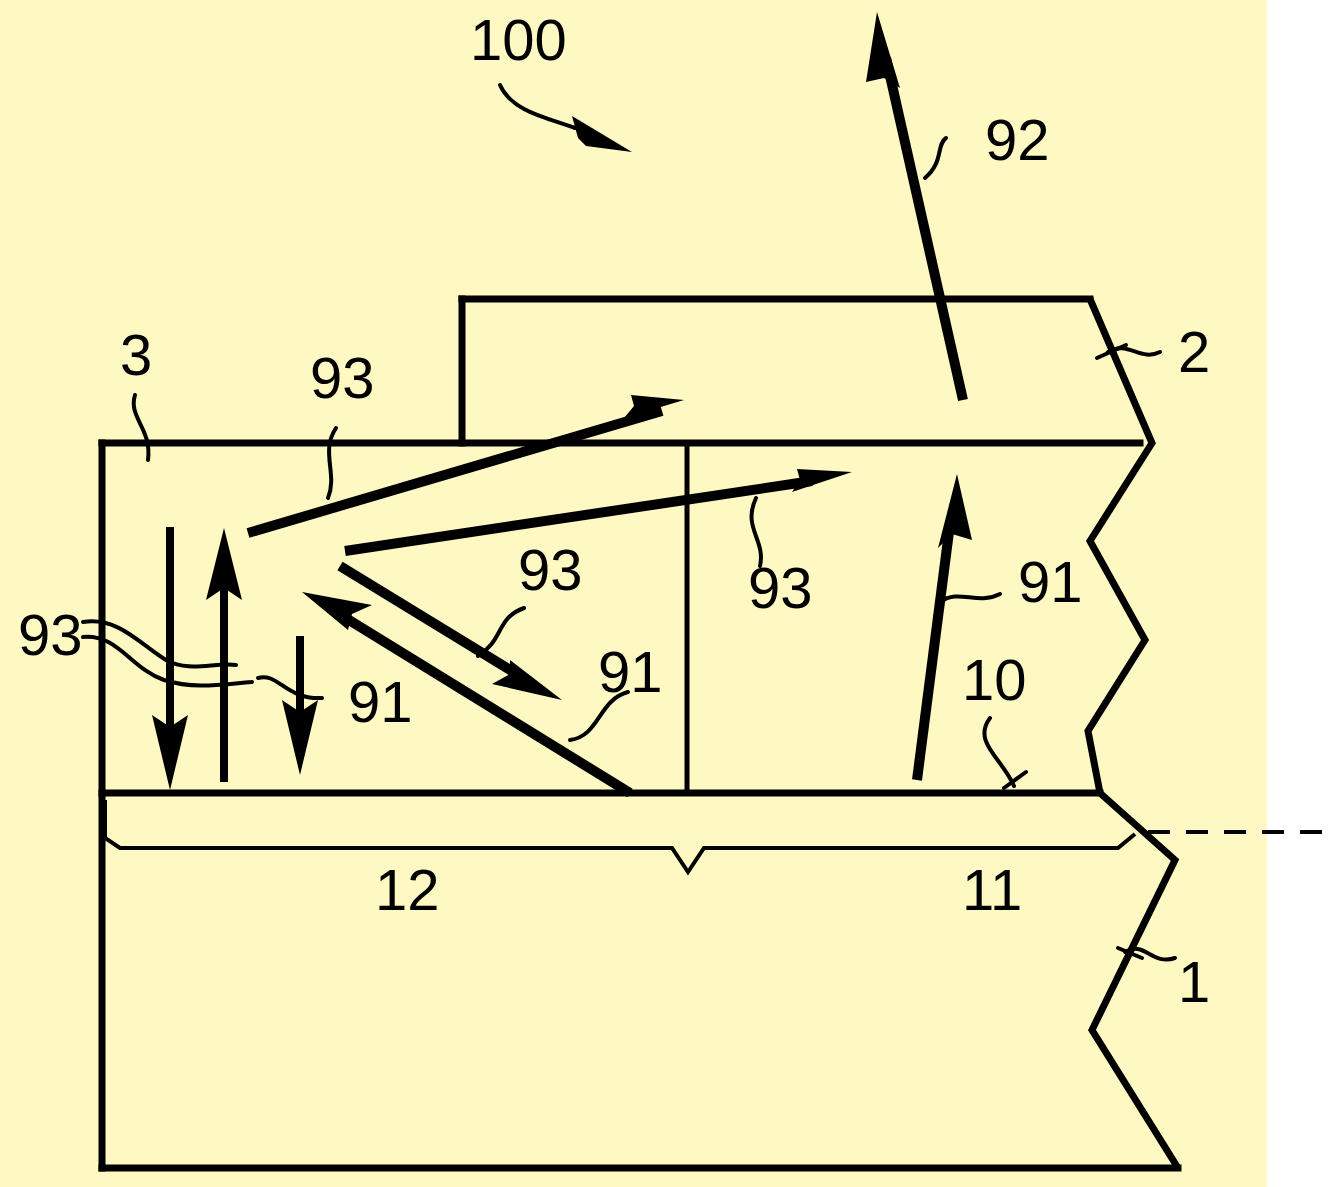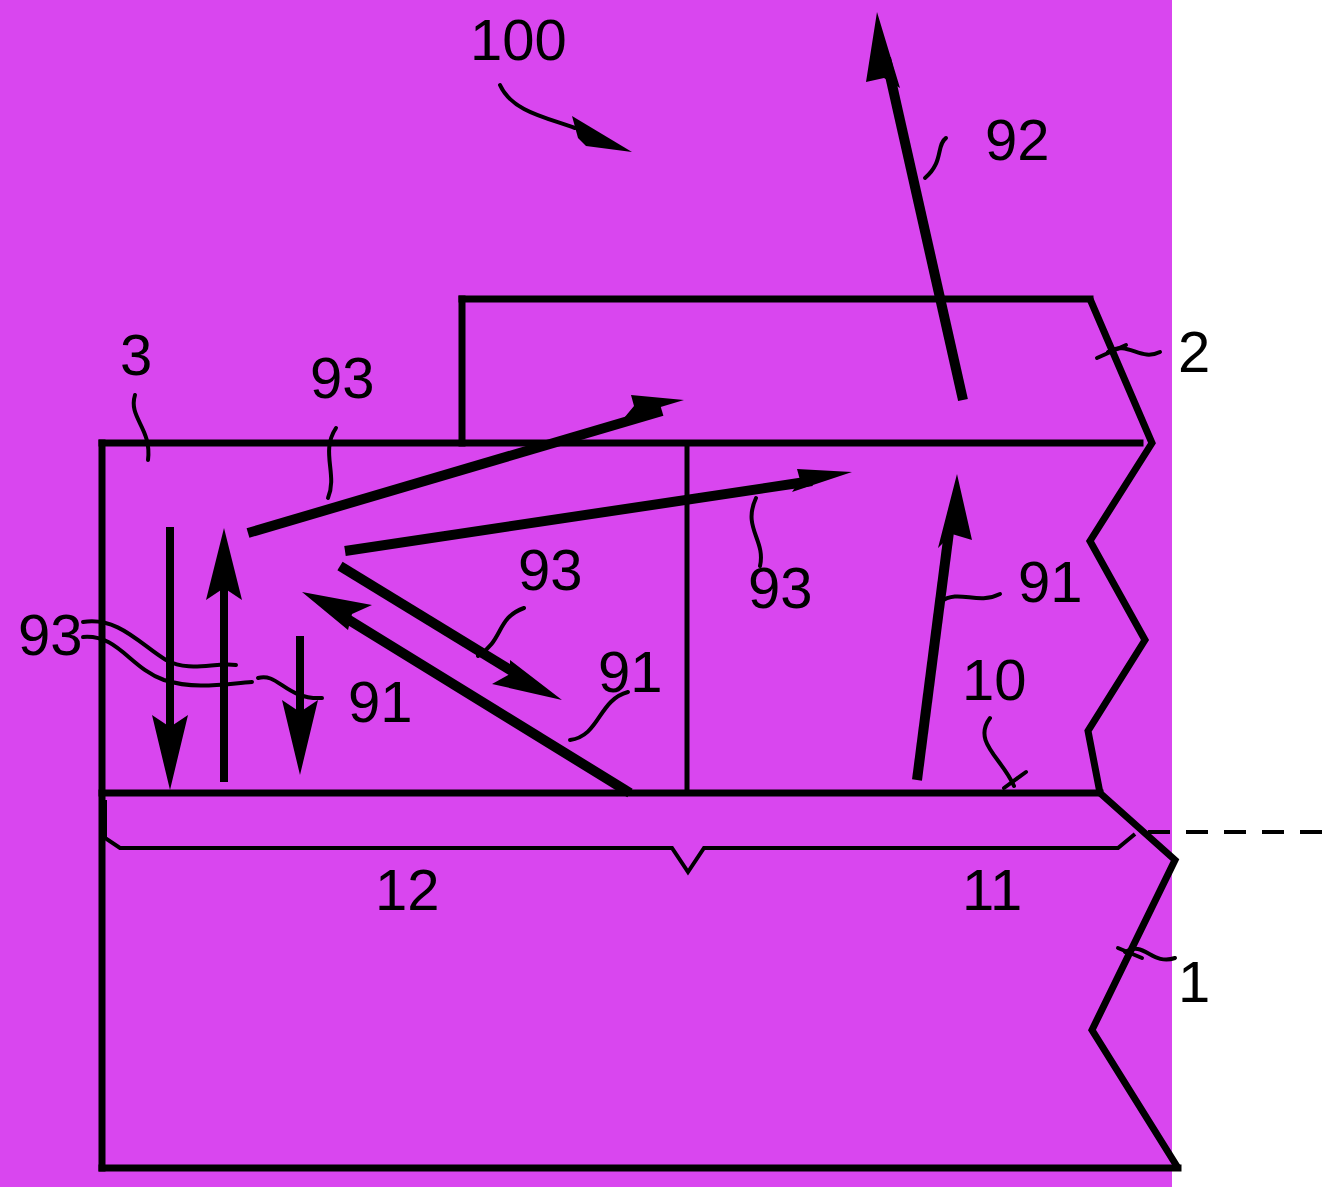--- a/index.html
+++ b/index.html
@@ -8,23 +8,23 @@
     background: #ffffff;
   }
   body {
     width: 1331px;
     height: 1187px;
     overflow: hidden;
     font-family: "Liberation Sans", sans-serif;
   }
   #figure-root {
     position: relative;
-    width: 1172px;
+    width: 1267px;
     height: 1187px;
-    background: #d946ef;
+    background: #fef9c3;
   }
   svg#patent-figure {
     display: block;
     width: 1331px;
     height: 1187px;
   }
   .struct-line {
     fill: none;
     stroke: #000000;
     stroke-width: 7;

